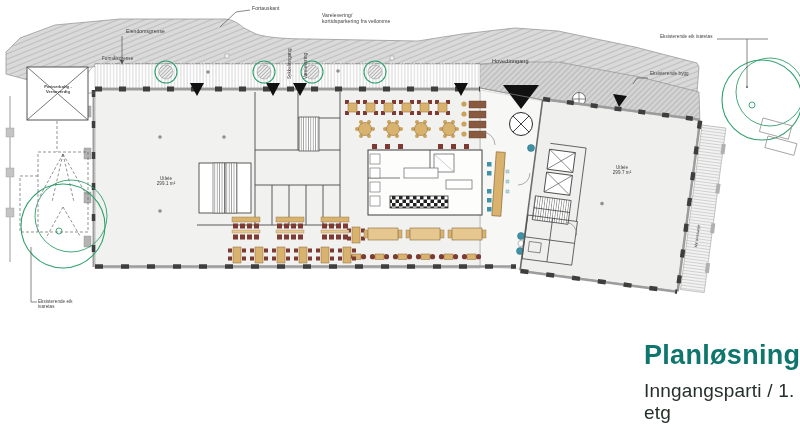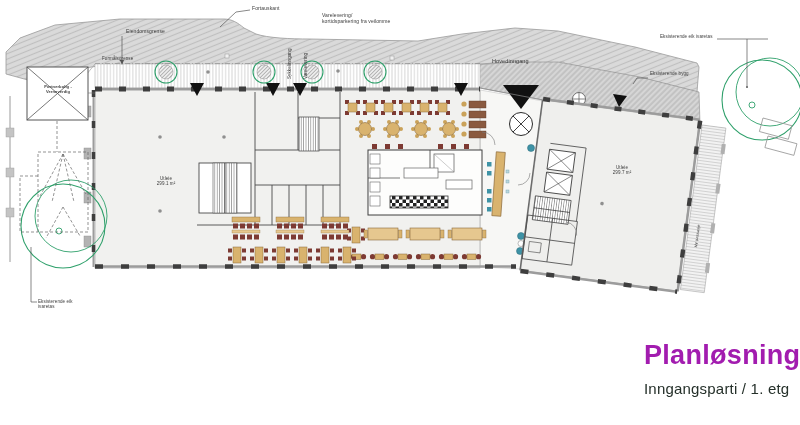--- a/index.html
+++ b/index.html
@@ -4,22 +4,22 @@
 <style>
   html,body{margin:0;padding:0;background:#ffffff;}
   #stage{position:relative;width:800px;height:425px;overflow:hidden;background:#fff;
          font-family:"Liberation Sans",sans-serif;}
   #plan-svg{position:absolute;left:0;top:0;}
   .lbl{position:absolute;font-size:5px;color:#3a3a3a;line-height:1.2;
        white-space:pre-line;letter-spacing:.1px;}
   .lbl.v{transform:rotate(-90deg);transform-origin:0 0;white-space:nowrap;}
   .lbl.c{text-align:center;}
   #main-title{position:absolute;left:644px;top:340px;font-size:27px;font-weight:700;
-      color:#a21caf;letter-spacing:.3px;}
-  #sub-title{position:absolute;left:644px;top:380px;font-size:15px;font-weight:400;
+      color:#0f766e;letter-spacing:.3px;}
+  #sub-title{position:absolute;left:644px;top:380px;font-size:19px;font-weight:400;
       color:#25302a;letter-spacing:.2px;}
 </style>
 </head>
 <body>
 
 <div id="stage">
 
 <svg id="plan-svg" width="800" height="425" viewBox="0 0 800 425">
   <defs>
     <pattern id="pStreet" width="5" height="5" patternUnits="userSpaceOnUse" patternTransform="rotate(68)">

